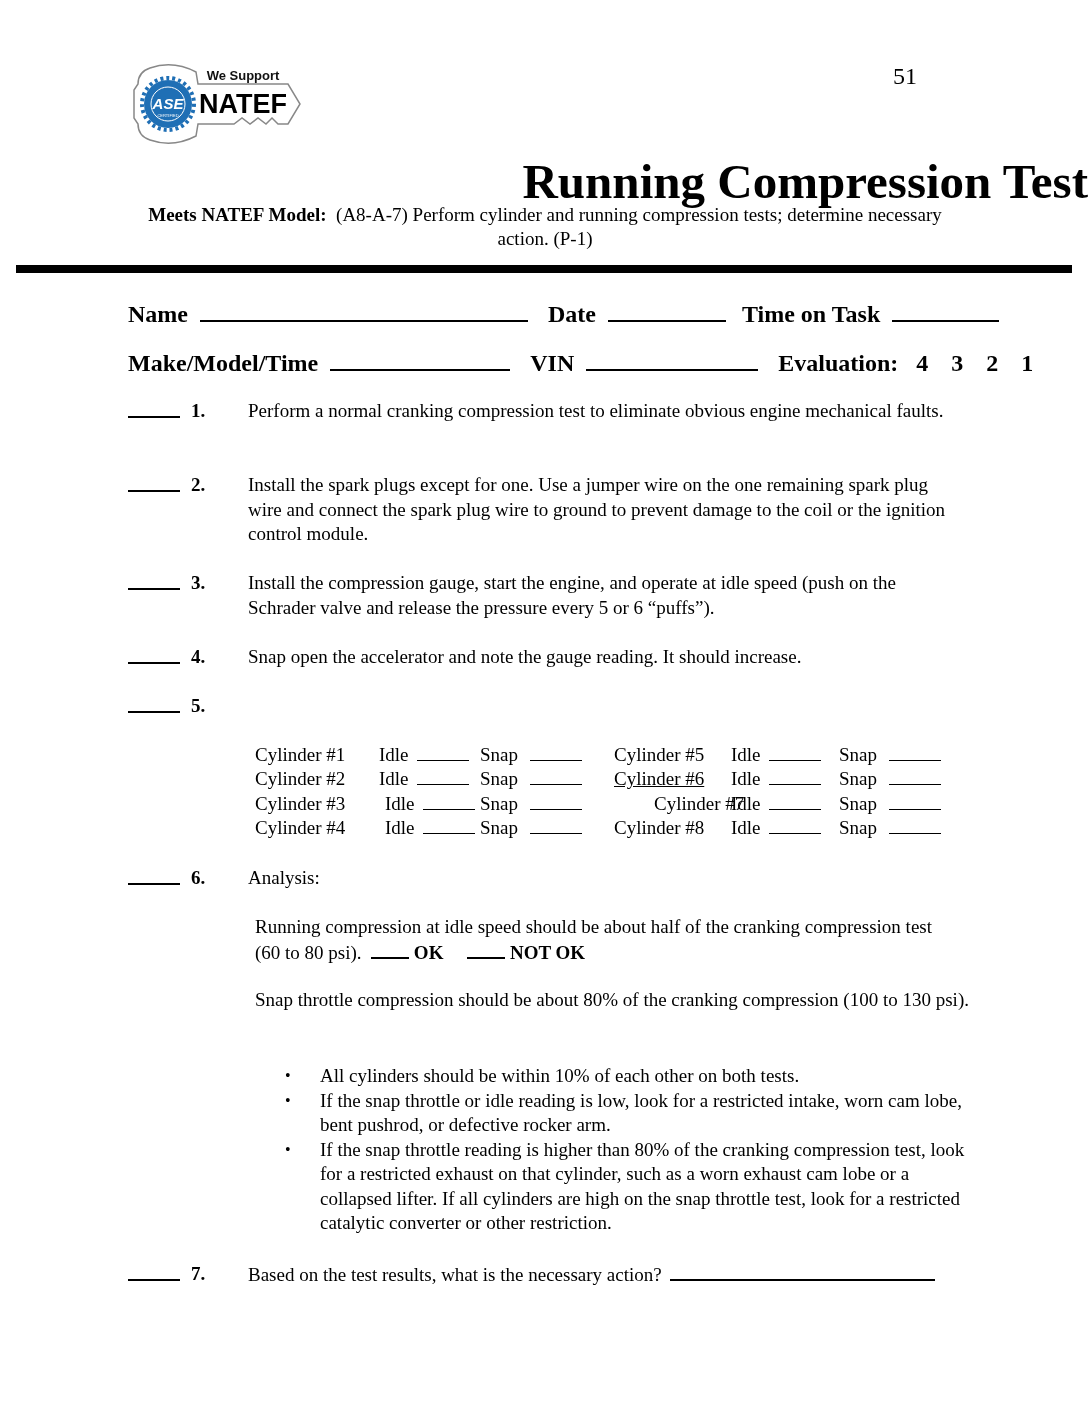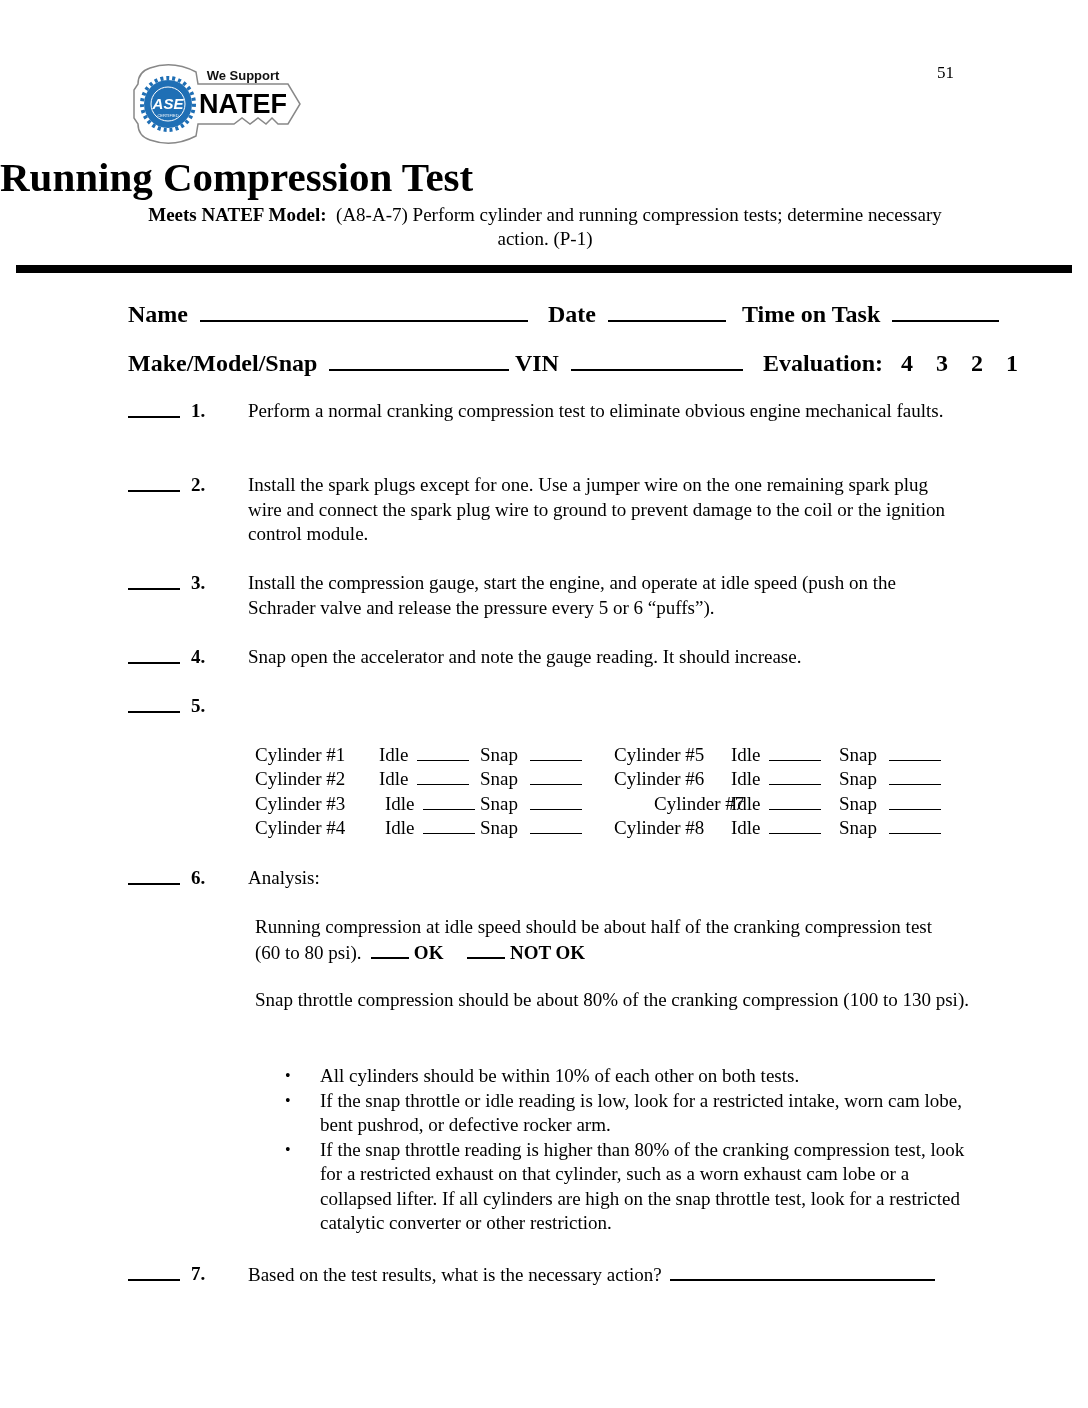--- a/index.html
+++ b/index.html
@@ -1,21 +1,21 @@
 <!DOCTYPE html>
 <html><head>
 <meta charset="utf-8">
 <style>
   html, body { margin: 0; padding: 0; background: #ffffff; }
   body { width: 1088px; height: 1408px; position: relative; overflow: hidden;
          font-family: "Liberation Serif", "DejaVu Serif", serif; color: #000; }
   .abs { position: absolute; }
-  .page-num { left: 937px; top: 63px; font-size: 17px; }
+  .page-num { left: 893px; top: 63px; font-size: 24px; }
   .logo { left: 128px; top: 58px; width: 180px; height: 92px; }
-  .title { left: 0; width: 1088px; top: 153px; text-align: left; font-weight: bold; font-size: 41px; letter-spacing: 0px; }
+  .title { left: 0; width: 1088px; top: 153px; text-align: right; font-weight: bold; font-size: 49px; letter-spacing: 0px; }
   .task { left: 140px; width: 810px; top: 203px; text-align: center; font-size: 19px; line-height: 24px; }
   .task b { font-weight: bold; }
   .rule { left: 16px; width: 1056px; top: 265px; height: 8px; background: #000; }
   .field-row { left: 128px; font-size: 24px; font-weight: bold; white-space: nowrap; }
   .blank { display: inline-block; border-bottom: 2px solid #000; vertical-align: baseline; height: 14px; }
   .item { left: 128px; width: 830px; font-size: 19px; line-height: 24.5px; }
   .item .chk { position: absolute; left: 0; top: 0; width: 52px; border-bottom: 2px solid #000; height: 17px; }
   .item .num { position: absolute; left: 63px; top: 0; font-weight: bold; }
   .item .txt { margin-left: 120px; }
   .cyl-row { left: 255px; font-size: 19px; line-height: 24.5px; white-space: nowrap; }
@@ -61,23 +61,23 @@
 <div class="abs field-row" style="top:301px;">
   <span>Name</span>
   <span class="blank" style="width:328px;margin-left:6px;"></span>
   <span style="margin-left:14px;">Date</span>
   <span class="blank" style="width:118px;margin-left:6px;"></span>
   <span style="margin-left:10px;">Time on Task</span>
   <span class="blank" style="width:107px;margin-left:6px;"></span>
 </div>
 
 <div class="abs field-row" style="top:350px;">
-  <span>Make/Model/Snap</span>
+  <span>Make/Model/Time</span>
   <span class="blank" style="width:180px;margin-left:6px;"></span>
-  <span style="">VIN</span>
+  <span style="margin-left:14px;">VIN</span>
   <span class="blank" style="width:172px;margin-left:6px;"></span>
   <span style="margin-left:14px;">Evaluation:</span>
   <span style="margin-left:12px;">4</span>
   <span style="margin-left:17px;">3</span>
   <span style="margin-left:17px;">2</span>
   <span style="margin-left:17px;">1</span>
 </div>
 
 <div class="abs item" style="top:399px;">
   <span class="chk"></span>
@@ -120,21 +120,21 @@
     <span style="left:514px;" class="cyl-blank"></span>
     <span style="left:584px;">Snap</span>
     <span style="left:634px;" class="cyl-blank"></span>
   </div>
   <div class="abs cyl-row" style="top:767px;">
     <span style="left:0;">Cylinder #2</span>
     <span style="left:124px;">Idle</span>
     <span style="left:162px;" class="cyl-blank"></span>
     <span style="left:225px;">Snap</span>
     <span style="left:275px;" class="cyl-blank"></span>
-    <span style="left:359px;">Cylinder #6</span>
+    <span style="left:359px;text-decoration:underline;">Cylinder #6</span>
     <span style="left:476px;">Idle</span>
     <span style="left:514px;" class="cyl-blank"></span>
     <span style="left:584px;">Snap</span>
     <span style="left:634px;" class="cyl-blank"></span>
   </div>
   <div class="abs cyl-row" style="top:792px;">
     <span style="left:0;">Cylinder #3</span>
     <span style="left:130px;">Idle</span>
     <span style="left:168px;" class="cyl-blank"></span>
     <span style="left:225px;">Snap</span>

